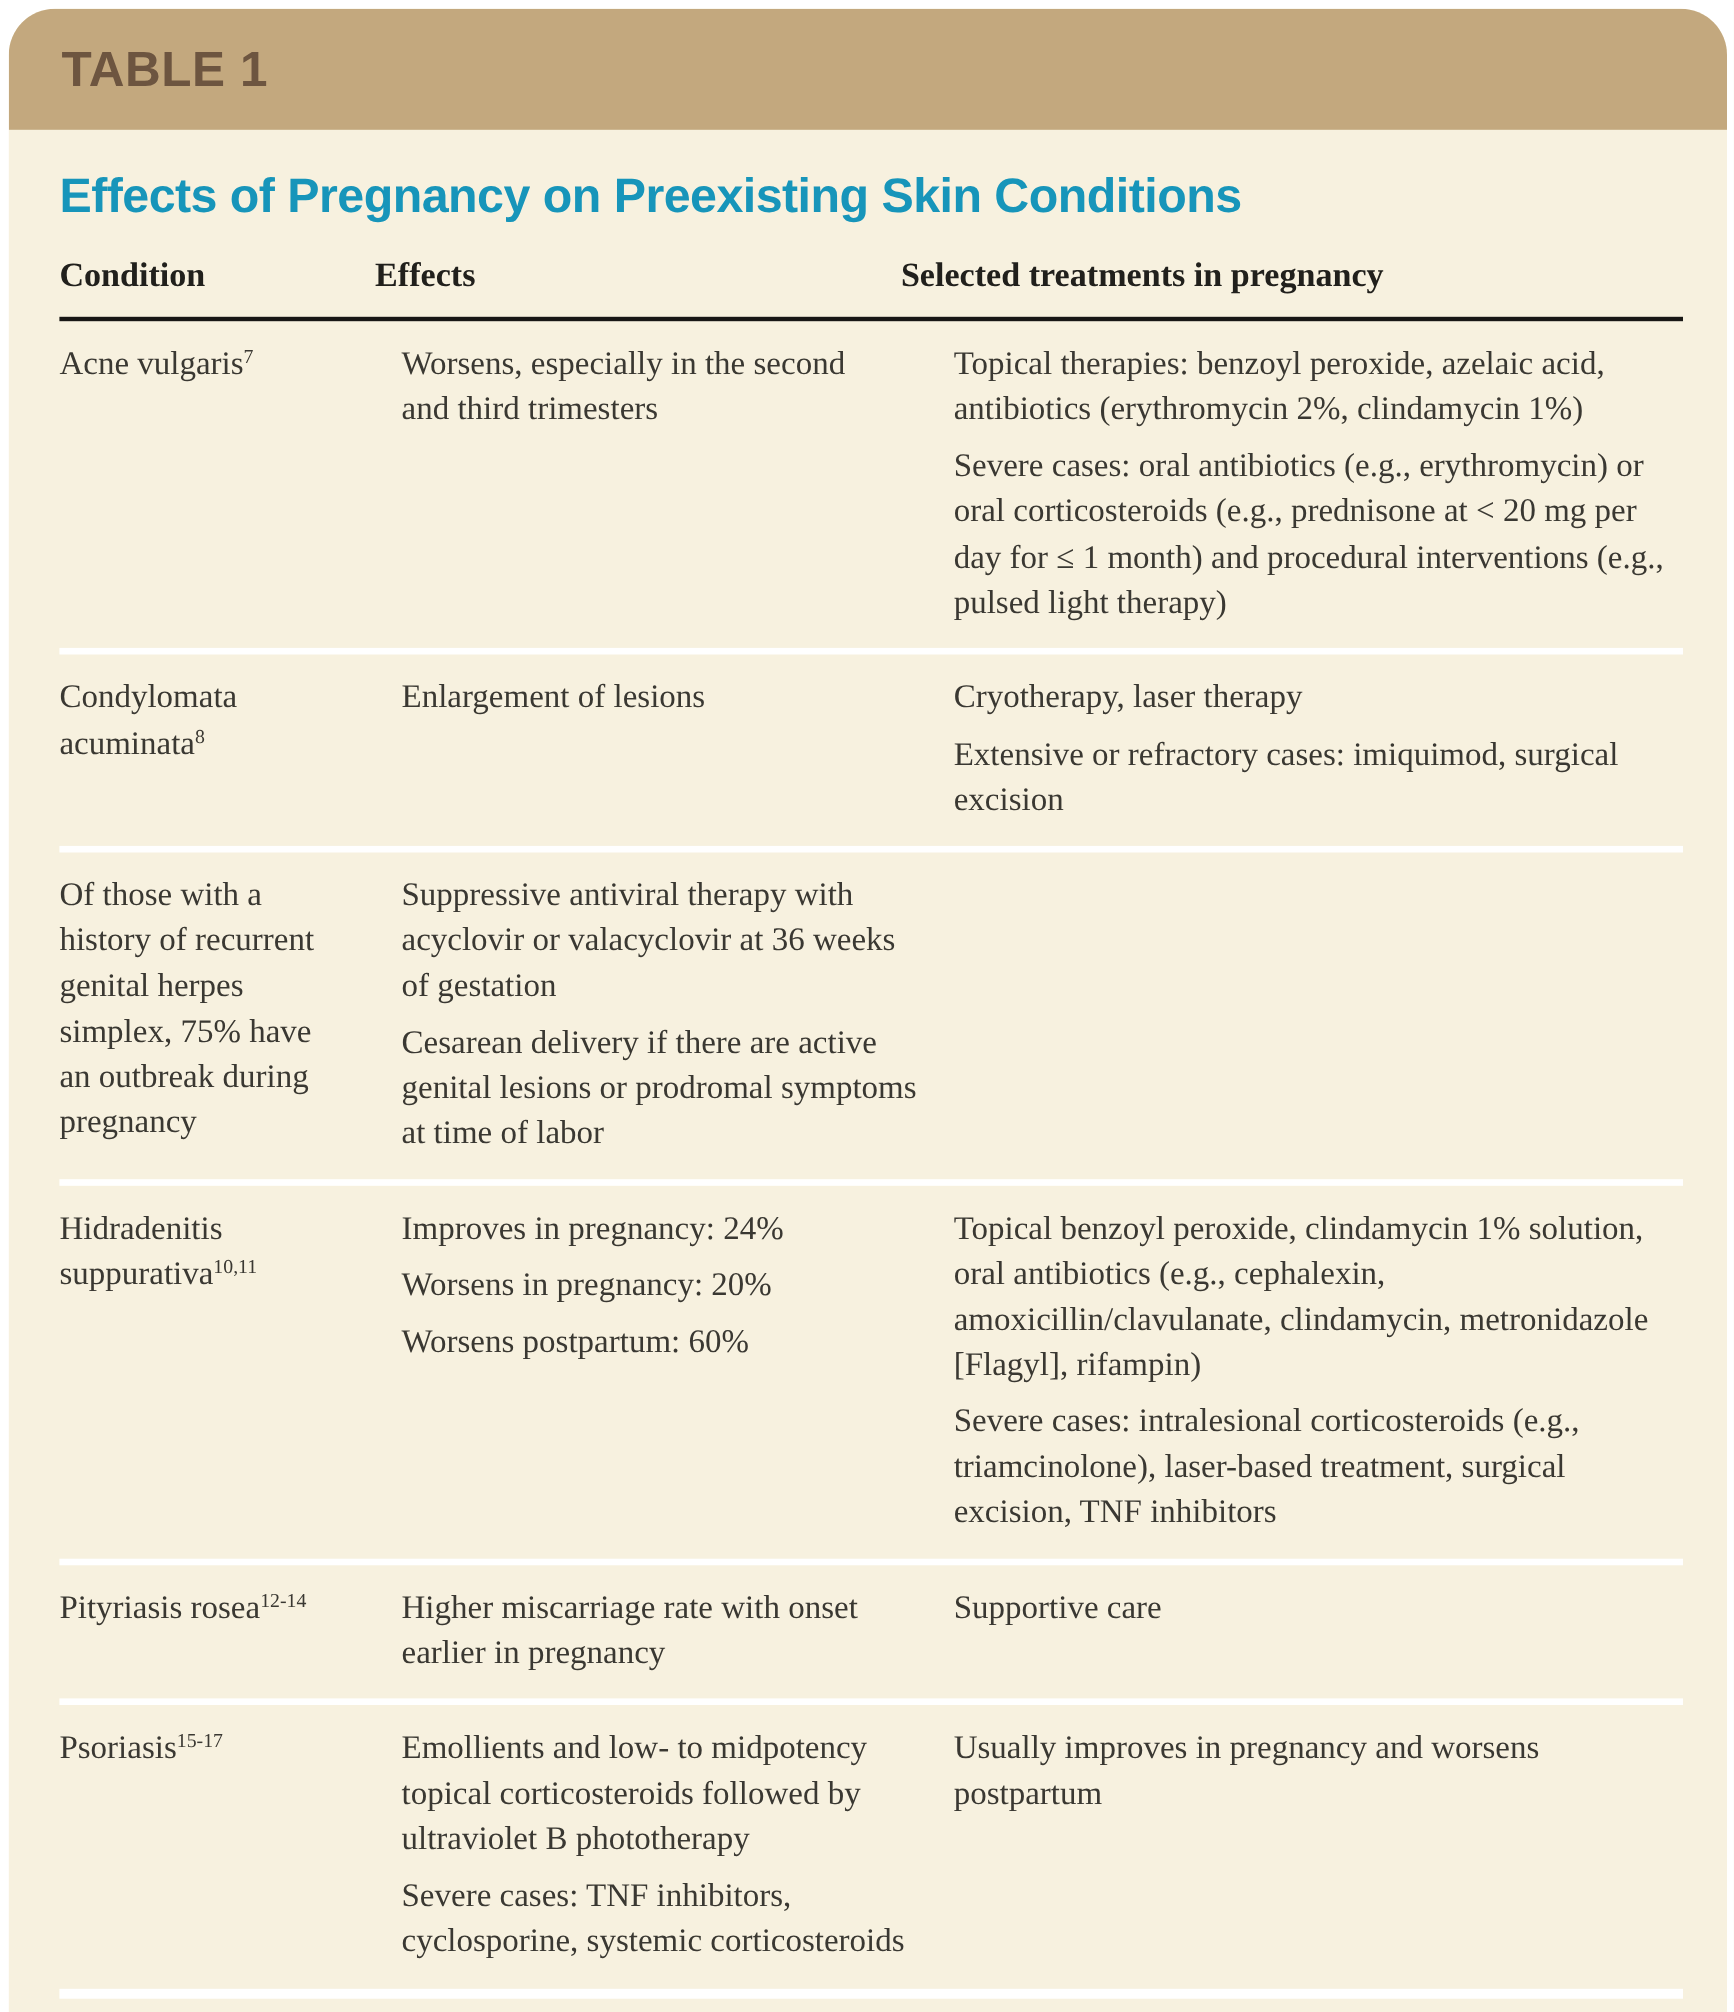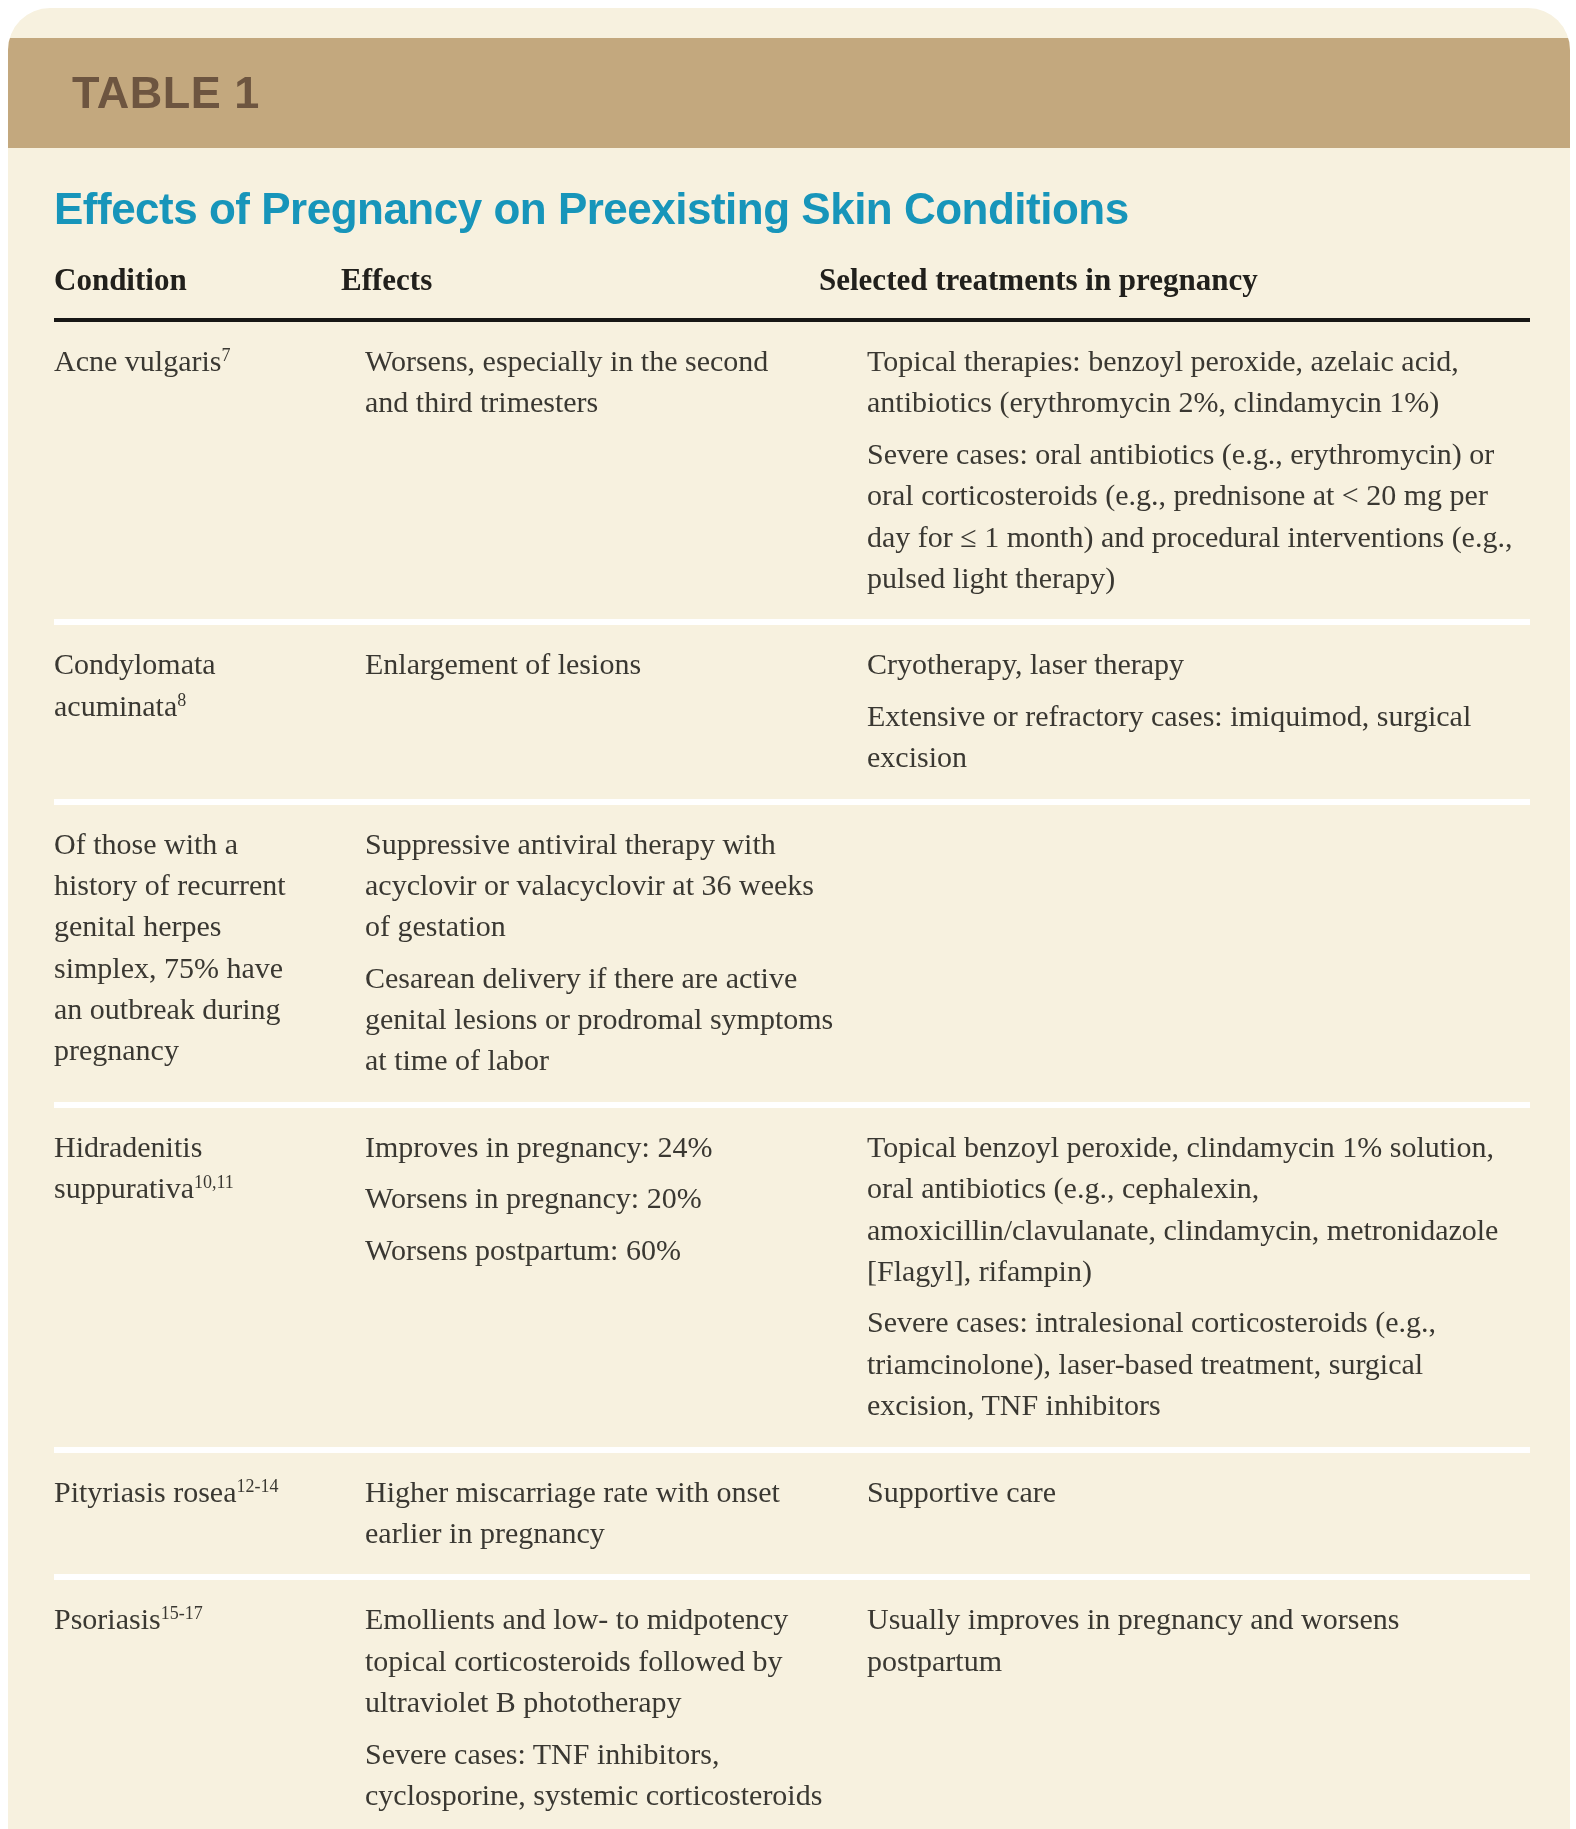--- a/index.html
+++ b/index.html
@@ -23,22 +23,21 @@
     margin:8px 6px 14px 8px;
     background:var(--card-background);
     border-radius:42px;
     overflow:hidden;
   }
   .card-header{
     background:var(--header-bar);
     height:110px;
     display:flex;
     align-items:center;
-    padding-left:64px;
-    margin-top:30px;
+    padding-left:48px;
   }
   .table-label{
     font-size:45px;
     font-weight:700;
     color:var(--header-label);
     letter-spacing:0.5px;
   }
   .card-body{
     padding:36px 40px 54px 46px;
   }

